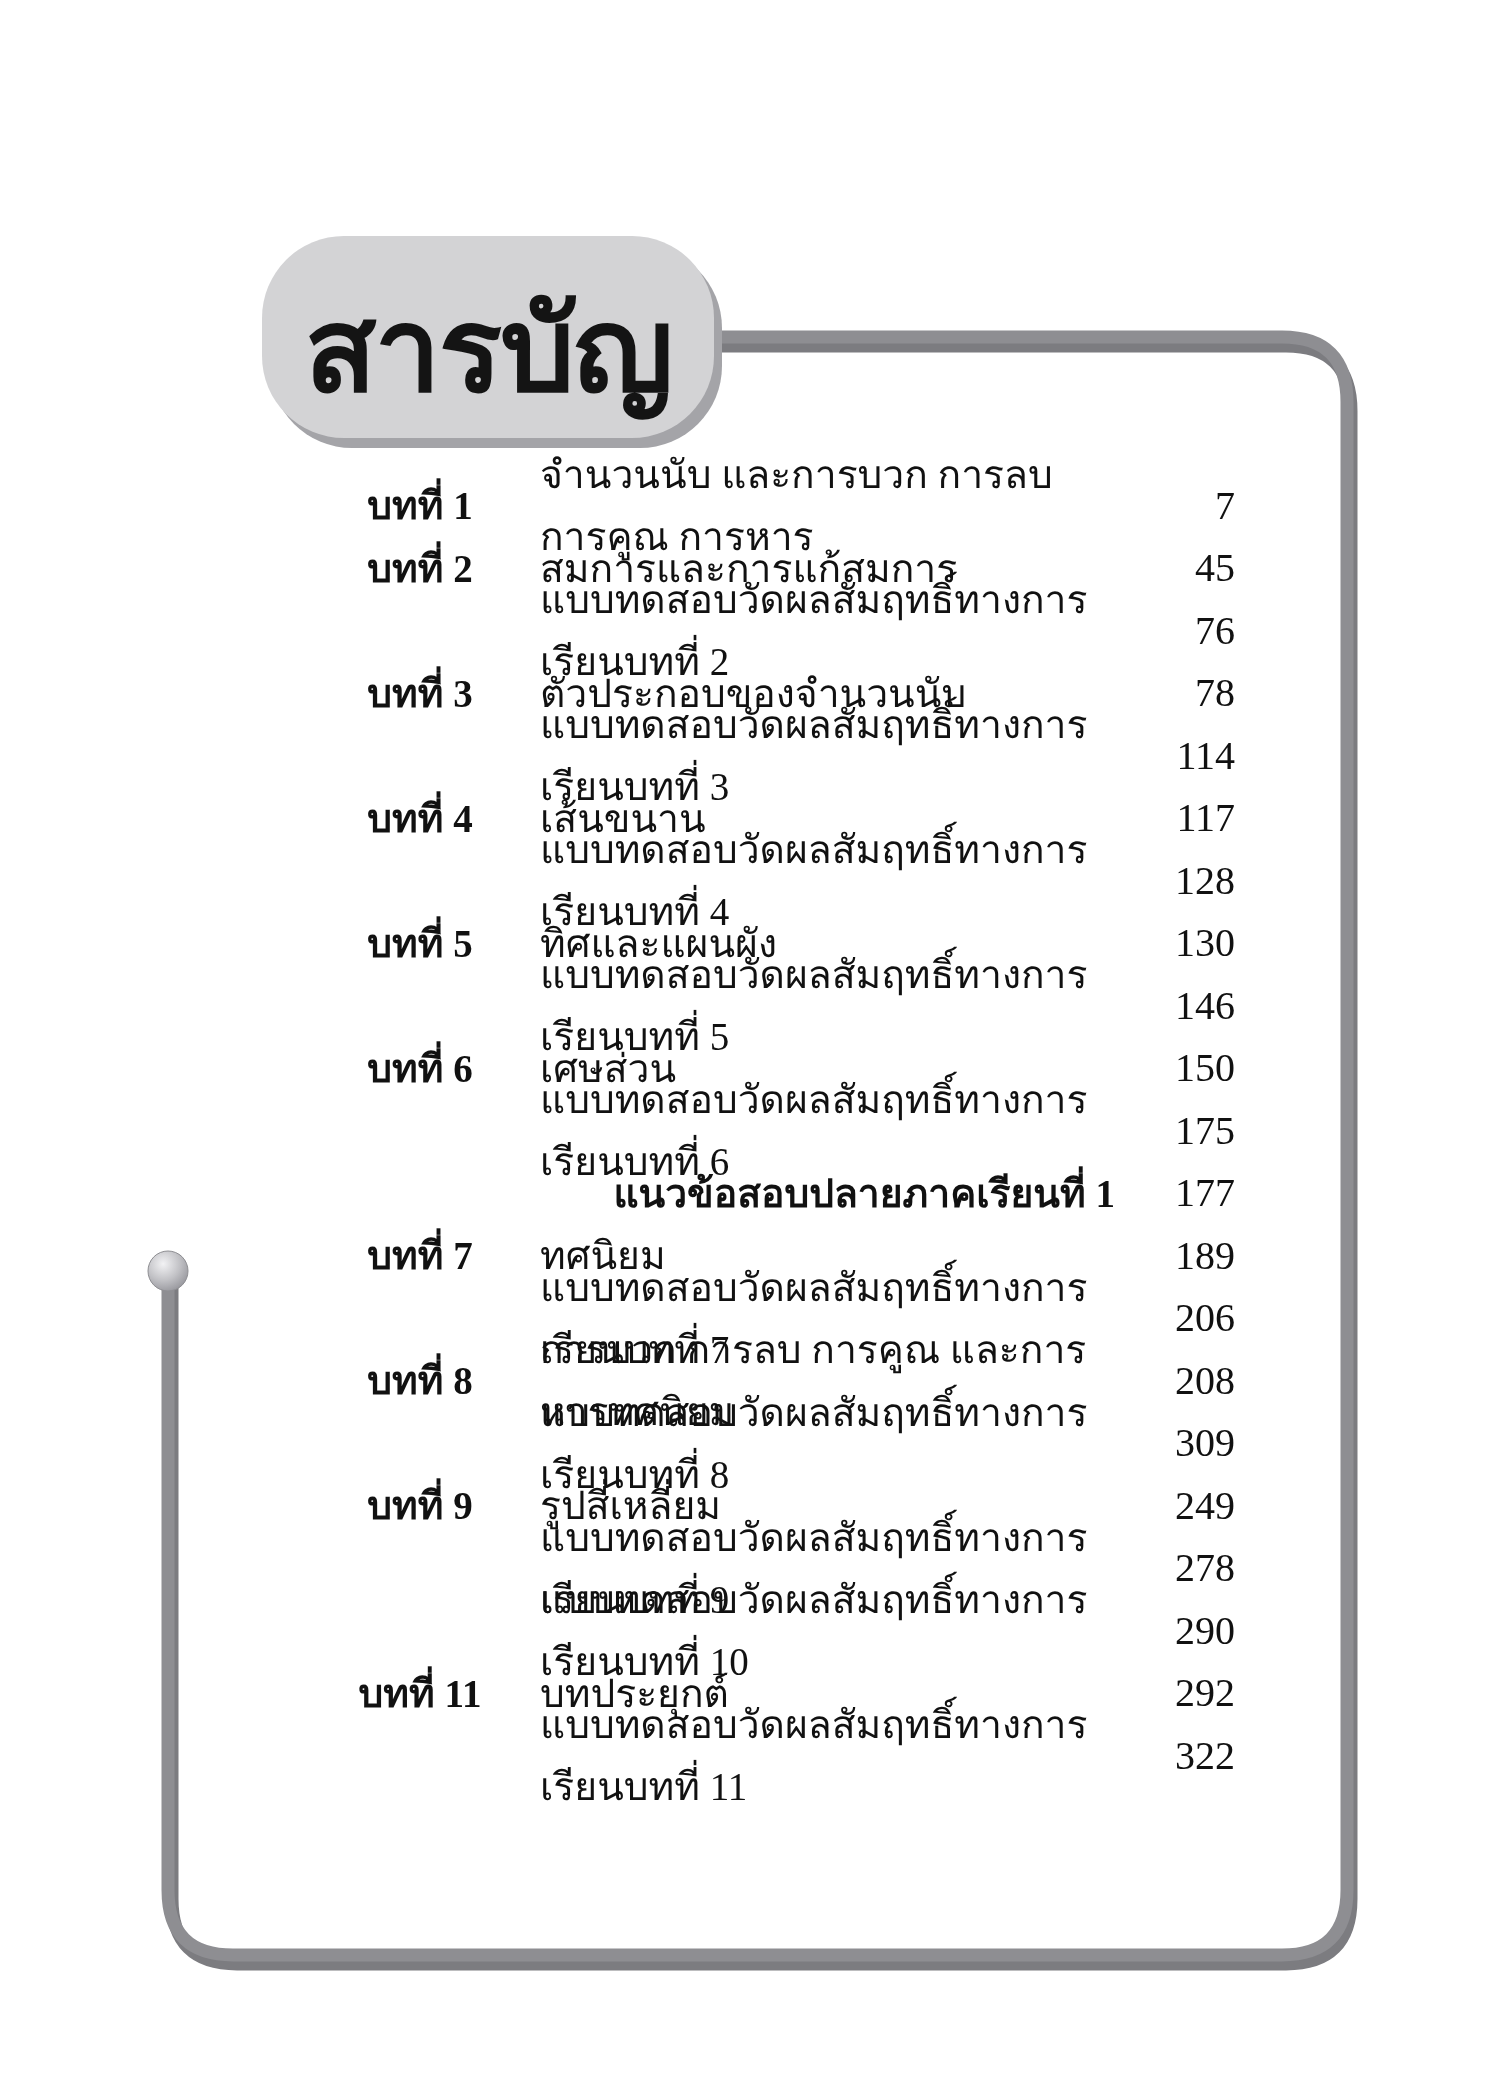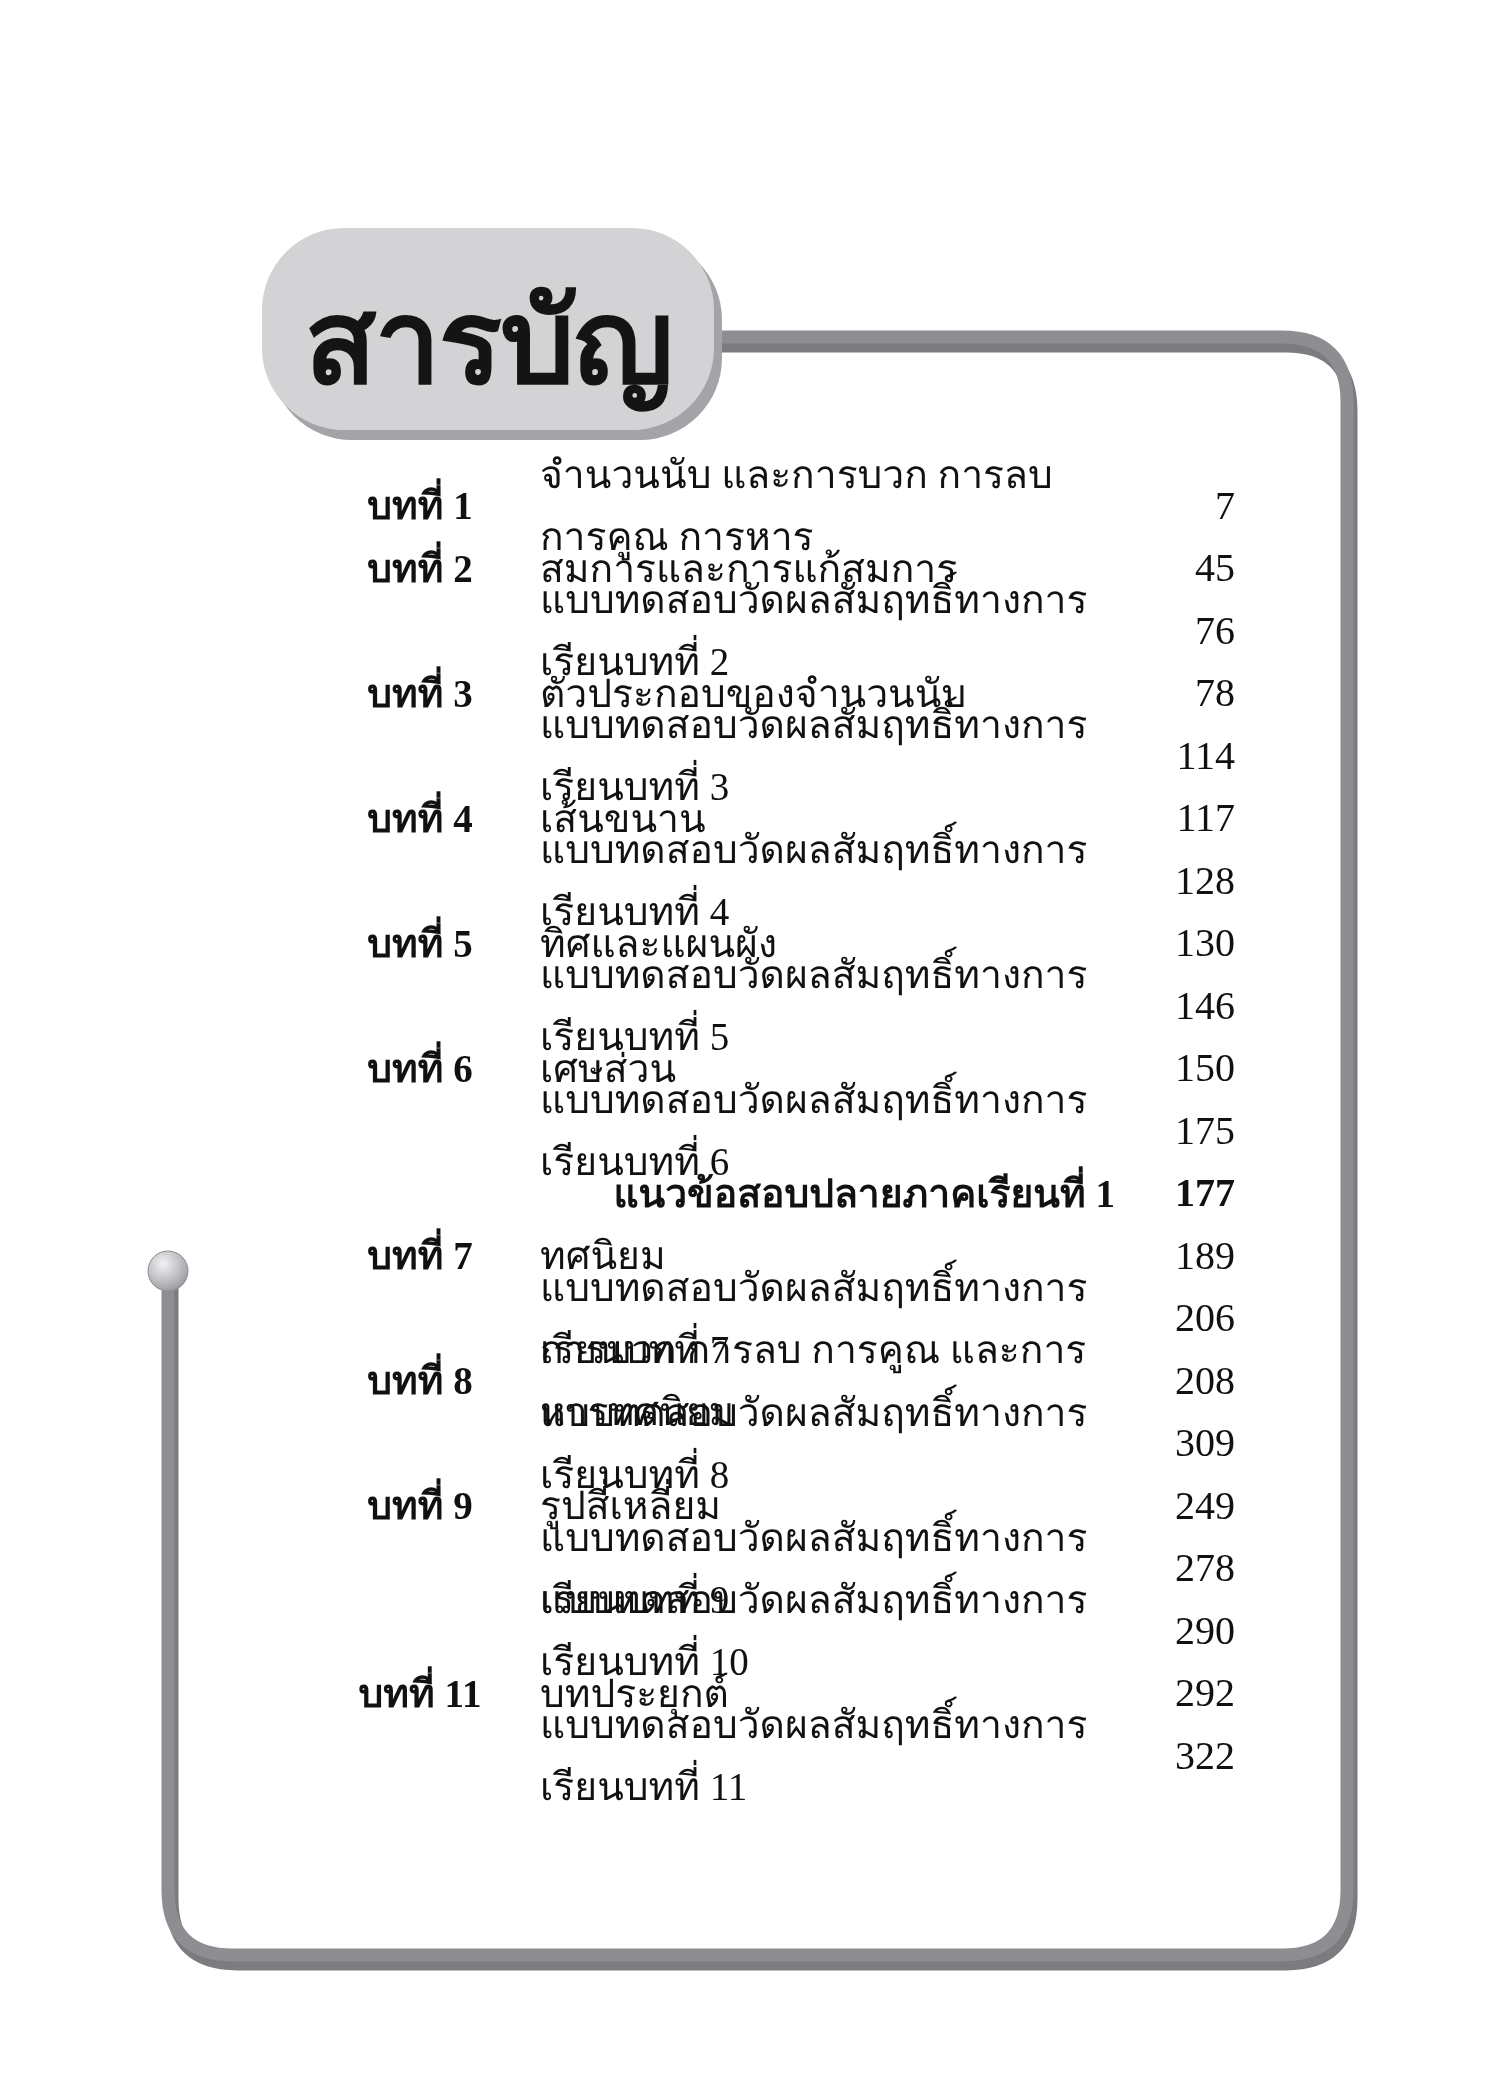--- a/index.html
+++ b/index.html
@@ -9,21 +9,21 @@
     position:relative;
     overflow:hidden;
     font-family:"Liberation Serif","DejaVu Serif",serif;
     color:#111111;
   }
   
   #frame-svg{position:absolute;left:0;top:0;width:1504px;height:2095px;}
   
   .bubble{
     position:absolute;
-    left:262px;top:228px;width:452px;height:202px;
+    left:262px;top:236px;width:452px;height:202px;
     background:#d3d3d5;
     border-radius:82px;
     box-shadow:8px 10px 0 #a4a4a8;
     display:flex;align-items:center;justify-content:center;
   }
   .bubble-title{
     font-family:"DejaVu Sans","Liberation Sans",sans-serif;
     font-weight:bold;
     font-size:118px;
     line-height:1;
@@ -50,21 +50,21 @@
     text-align:center;
   }
   .ttl{flex:1 1 auto;}
   .pg{
     flex:0 0 120px;
     width:120px;
     text-align:right;
     font-size:40px;
   }
   .row.section .ttl{font-weight:bold;text-align:right;}
-  .row.section .pg{font-weight:bold;}
+  .row.section .pg{font-weight:normal;}
 </style>
 </head>
 <body>
 
 <svg id="frame-svg" viewBox="0 0 1504 2095" xmlns="http://www.w3.org/2000/svg">
   <defs>
     <radialGradient id="ballGrad" cx="0.38" cy="0.32" r="0.75">
       <stop offset="0%" stop-color="#f2f2f4"></stop>
       <stop offset="55%" stop-color="#c2c2c6"></stop>
       <stop offset="100%" stop-color="#94949a"></stop>

